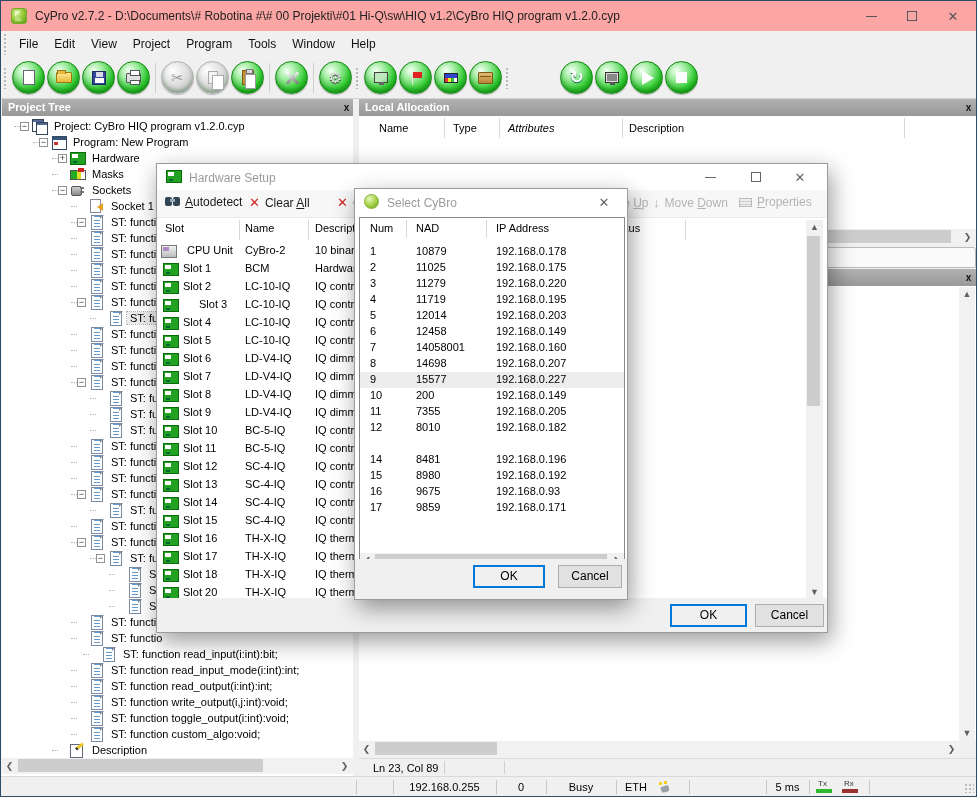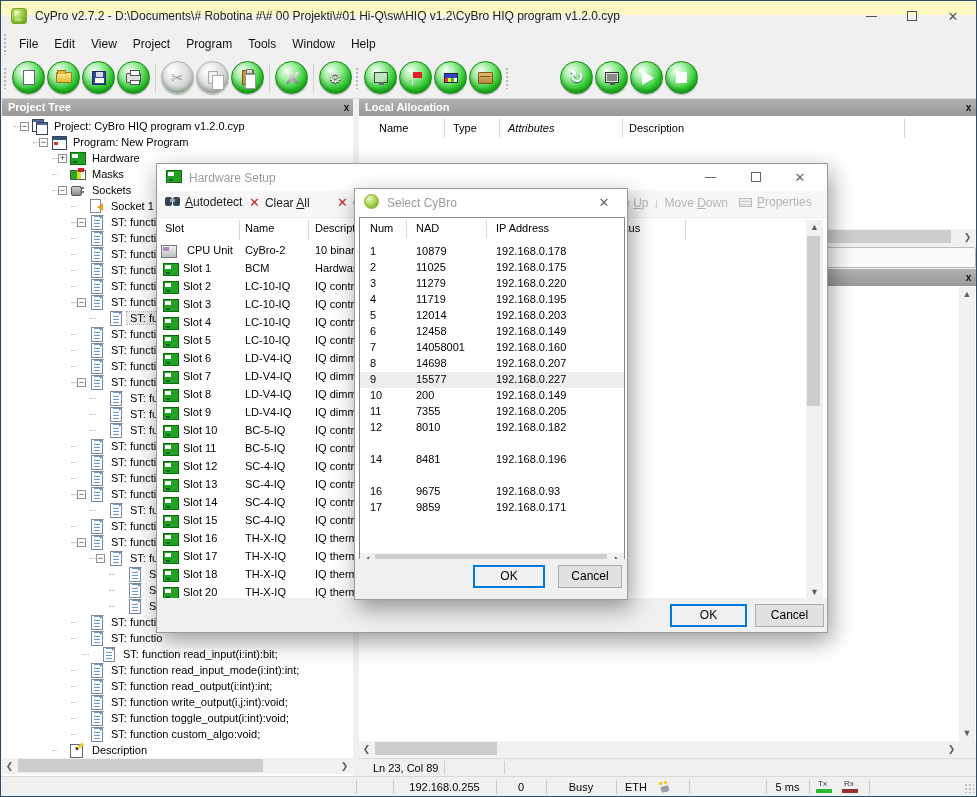--- a/index.html
+++ b/index.html
@@ -2,21 +2,21 @@
 <html><head>
 <meta charset="utf-8">
 <style>
   * { box-sizing: border-box; margin:0; padding:0; }
   html,body { background:#d8d8d8; }
   body { font-family:"Liberation Sans","DejaVu Sans",sans-serif; }
   #window { position:relative; width:977px; height:797px; background:#f0f0f0;
             border:1px solid #2e4c66; overflow:hidden; font-size:11px; color:#000; }
 
   
-  #titlebar { position:absolute; left:0; top:0; right:0; height:14px; background:#fef9c3; }
+  #titlebar { position:absolute; left:0; top:0; right:0; height:30px; background:#fca5a5; }
   #app-icon { position:absolute; left:10px; top:7px; width:16px; height:16px; border-radius:3px;
               background:radial-gradient(circle at 35% 30%, #d8f0a0 0%, #9ccc3c 45%, #5a9a1a 100%);
               border:1px solid #7aa82a; }
   #app-icon:before{ content:""; position:absolute; left:3px; top:2px; width:8px; height:10px;
               background:linear-gradient(135deg,#eaf8c8 30%,transparent 32%),linear-gradient(45deg,#b8dc78 40%,transparent 42%); }
   #title-text { position:absolute; left:34px; top:8px; font-size:12px; color:#222; white-space:nowrap; }
   .cap-btn { position:absolute; top:0; width:40px; height:30px; display:flex; align-items:center; justify-content:center; color:#555; }
   #btn-min{ right:85px; } #btn-max{ right:44px; } #btn-close{ right:3px; font-size:13px; }
   #btn-min i{ display:block; width:11px; height:1px; background:#555; }
   #btn-max i{ display:block; width:10px; height:10px; border:1px solid #555; }
@@ -656,21 +656,21 @@
           <div class="hw-cell" style="left: 158px;">Hardware</div>
         </div>
         <div class="hw-row" style="top: 60px;">
           <div class="hwicon ticon"></div>
           <div class="hw-cell" style="left: 26px;">Slot 2</div>
           <div class="hw-cell" style="left: 88px;">LC-10-IQ</div>
           <div class="hw-cell" style="left: 158px;">IQ contr</div>
         </div>
         <div class="hw-row" style="top: 78px;">
           <div class="hwicon ticon"></div>
-          <div class="hw-cell" style="left: 26px;">Slot 3</div>
+          <div class="hw-cell" style="left: 42px;">Slot 3</div>
           <div class="hw-cell" style="left: 88px;">LC-10-IQ</div>
           <div class="hw-cell" style="left: 158px;">IQ contr</div>
         </div>
         <div class="hw-row" style="top: 96px;">
           <div class="hwicon ticon"></div>
           <div class="hw-cell" style="left: 26px;">Slot 4</div>
           <div class="hw-cell" style="left: 88px;">LC-10-IQ</div>
           <div class="hw-cell" style="left: 158px;">IQ contr</div>
         </div>
         <div class="hw-row" style="top: 114px;">
@@ -845,20 +845,25 @@
         <div class="cy-row" style="top: 202px;">
           <div class="cy-cell" style="left: 10px;">12</div>
           <div class="cy-cell" style="left: 56px;">8010</div>
           <div class="cy-cell" style="left: 136px;">192.168.0.182</div>
         </div>
         <div class="cy-row" style="top: 234px;">
           <div class="cy-cell" style="left: 10px;">14</div>
           <div class="cy-cell" style="left: 56px;">8481</div>
           <div class="cy-cell" style="left: 136px;">192.168.0.196</div>
         </div>
+        <div class="cy-row" style="top: 250px;">
+          <div class="cy-cell" style="left: 10px;">15</div>
+          <div class="cy-cell" style="left: 56px;">8980</div>
+          <div class="cy-cell" style="left: 136px;">192.168.0.192</div>
+        </div>
         <div class="cy-row" style="top: 266px;">
           <div class="cy-cell" style="left: 10px;">16</div>
           <div class="cy-cell" style="left: 56px;">9675</div>
           <div class="cy-cell" style="left: 136px;">192.168.0.93</div>
         </div>
         <div class="cy-row" style="top: 282px;">
           <div class="cy-cell" style="left: 10px;">17</div>
           <div class="cy-cell" style="left: 56px;">9859</div>
           <div class="cy-cell" style="left: 136px;">192.168.0.171</div>
         </div>

